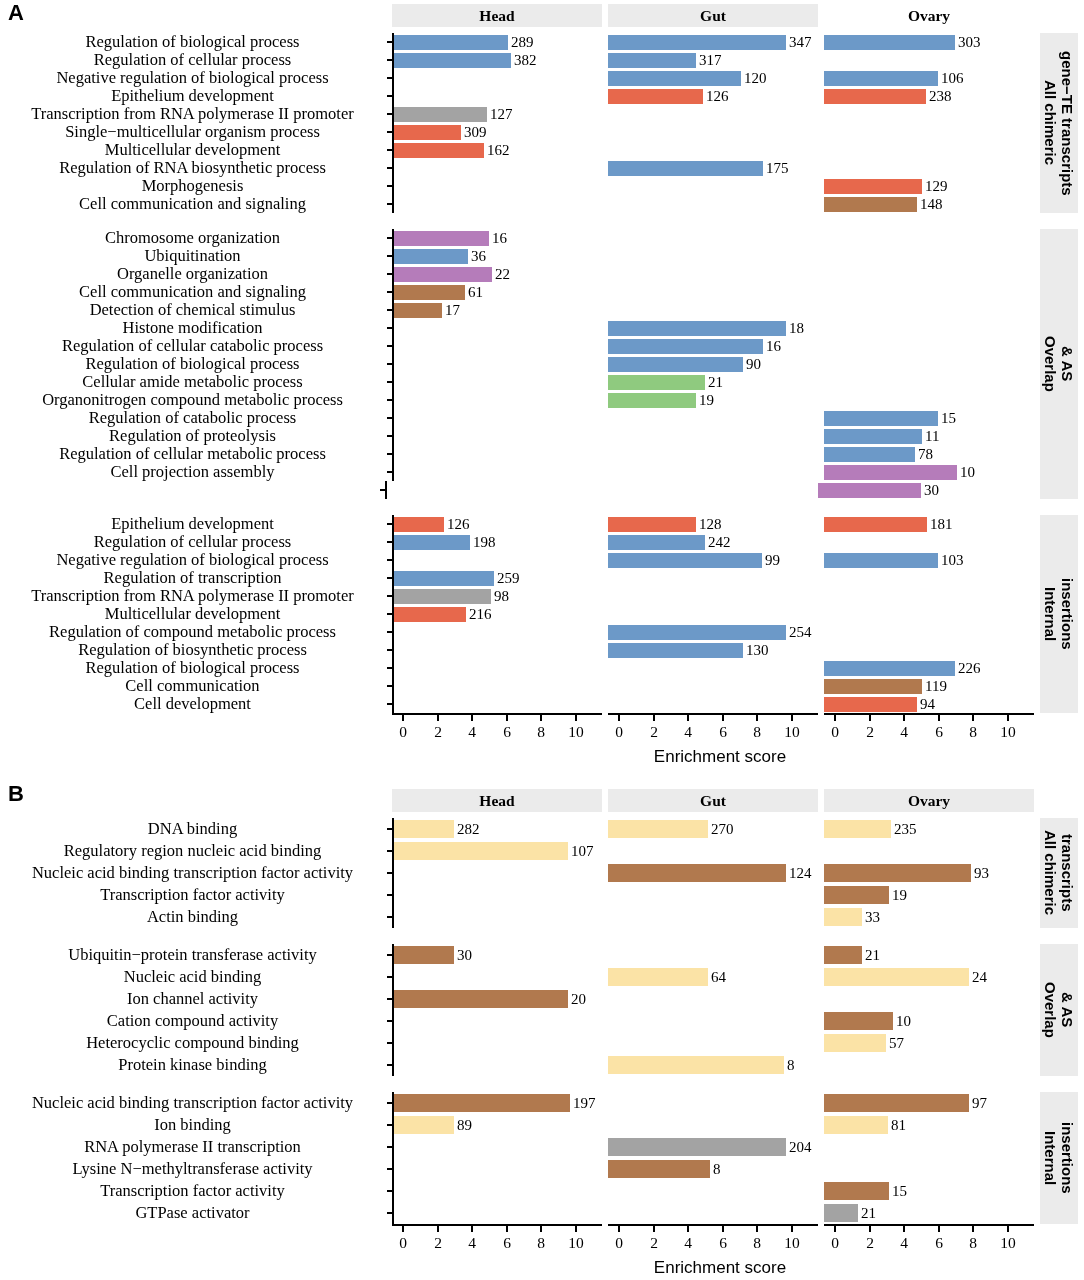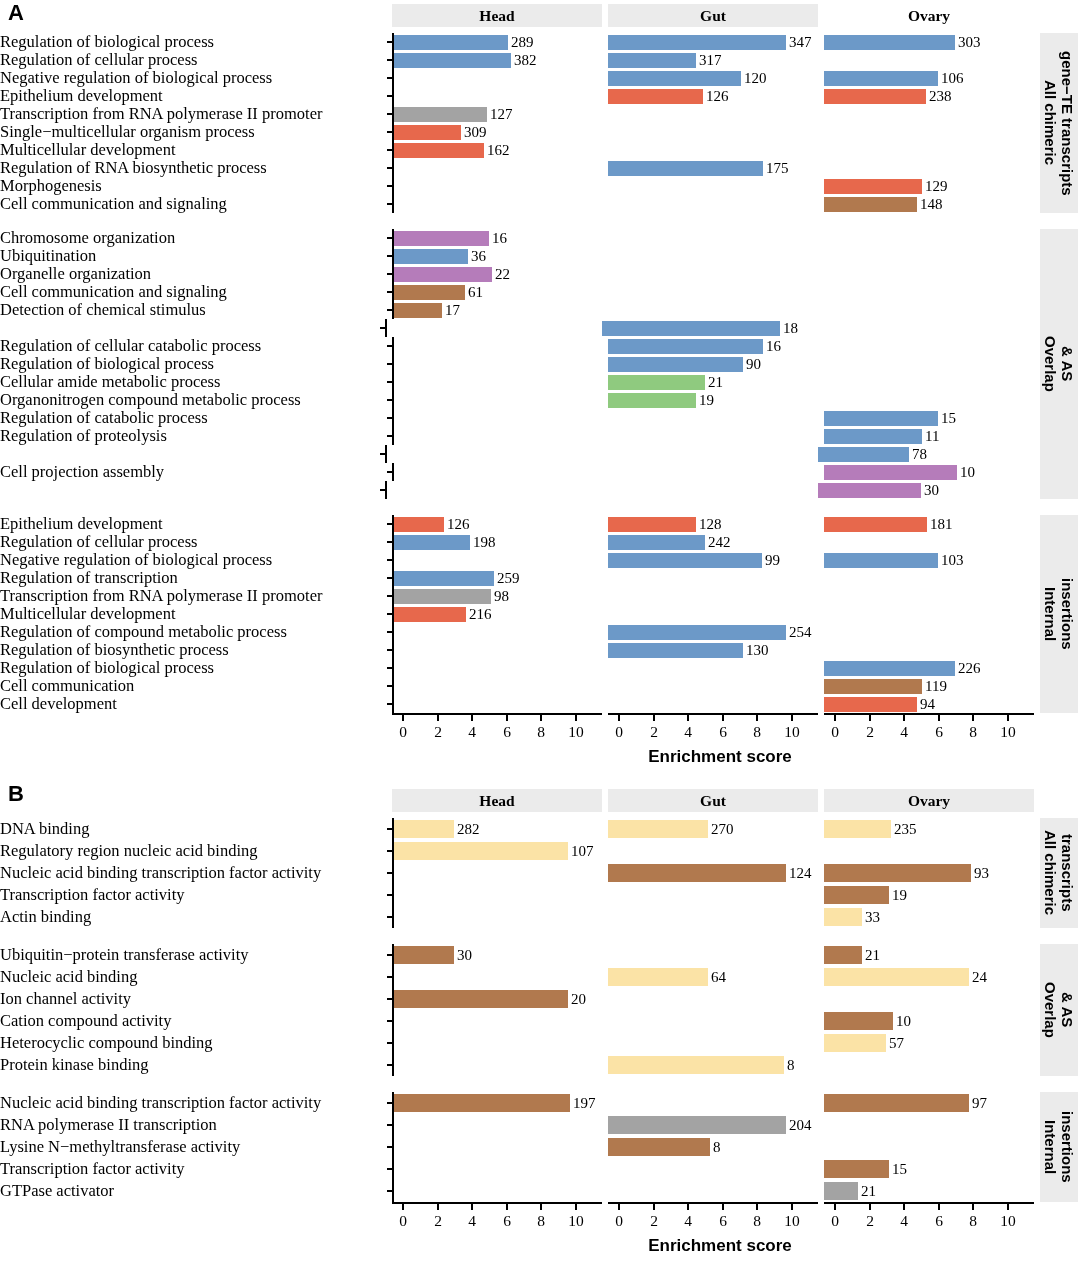--- a/index.html
+++ b/index.html
@@ -9,38 +9,38 @@
   .panel-letter{position:absolute;left:8px;top:0px;font-size:22px;font-weight:bold;}
   .grid-row{display:grid;grid-template-columns:385px 7px 210px 6px 210px 6px 210px;align-items:center;font-family:Liberation Serif, serif;}
   .hdr-row{margin-bottom:6px;}
   .hdr-box{height:23px;display:flex;align-items:center;justify-content:center;
            font-size:15.5px;font-weight:bold;}
   .hdr-bg{background:#EBEBEB;}
   .section{position:relative;}
   .sec-gap{margin-bottom:16px;}
   .row-a{height:18px;}
   .row-b{height:22px;}
-  .rowlabel{font-size:16.5px;text-align:left;white-space:nowrap;line-height:1;}
+  .rowlabel{font-size:16.5px;text-align:center;white-space:nowrap;line-height:1;}
   .ytickzone{height:100%;position:relative;}
   .ytick{position:absolute;right:0;top:50%;margin-top:-1px;width:5px;height:2px;background:#000;}
   .cell{height:100%;display:flex;align-items:center;position:relative;overflow:visible;}
   .axisline{border-left:2px solid #000;}
   .bar{flex:0 0 auto;}
   .bar-a{height:15px;}
   .bar-b{height:18px;}
   .val{font-size:15px;margin-left:3px;line-height:1;white-space:nowrap;}
   .strip{position:absolute;left:1040px;top:0;width:38px;height:100%;background:#EBEBEB;
          display:flex;align-items:center;justify-content:center;}
   .strip-text{writing-mode:vertical-lr;text-orientation:mixed;font-size:15px;font-weight:bold;
               text-align:center;line-height:1.15;}
   .axis-row{height:34px;align-items:start;}
   .axis-cell{position:relative;height:100%;border-top:2px solid #000;}
   .xtick{position:absolute;top:0;width:2px;height:6px;background:#000;}
   .xnum{position:absolute;top:8px;transform:translateX(-50%);font-size:15.5px;}
-  .xlabel{height:22px;text-align:center;font-weight:bold;font-size:17px;position:relative;padding-left:40px;}
+  .xlabel{height:22px;text-align:center;font-weight:normal;font-size:17px;position:relative;padding-left:40px;}
   .xlabel span{position:absolute;left:615px;width:210px;text-align:center;}
 </style>
 </head>
 <body>
 
 <div id="fig">
     <div class="panel" style="padding-top: 4px;">
       <div class="panel-letter">A</div>
       <div class="grid-row hdr-row">
         <div></div>
@@ -279,20 +279,21 @@
           <div class="cell axisline">
             <div class="bar bar-a" style="width: 48px; background: rgb(177, 121, 78);"></div>
             <span class="val">17</span>
           </div>
           <div></div>
           <div class="cell"></div>
           <div></div>
           <div class="cell"></div>
         </div>
         <div class="grid-row row-a">
+          <div class="rowlabel">Histone modification</div>
           <div class="ytickzone">
             <div class="ytick"></div>
           </div>
           <div class="cell axisline"></div>
           <div></div>
           <div class="cell">
             <div class="bar bar-a" style="width: 178px; background: rgb(108, 153, 200);"></div>
             <span class="val">18</span>
           </div>
           <div></div>
@@ -376,20 +377,21 @@
           <div class="cell axisline"></div>
           <div></div>
           <div class="cell"></div>
           <div></div>
           <div class="cell">
             <div class="bar bar-a" style="width: 98px; background: rgb(108, 153, 200);"></div>
             <span class="val">11</span>
           </div>
         </div>
         <div class="grid-row row-a">
+          <div class="rowlabel">Regulation of cellular metabolic process</div>
           <div class="ytickzone">
             <div class="ytick"></div>
           </div>
           <div class="cell axisline"></div>
           <div></div>
           <div class="cell"></div>
           <div></div>
           <div class="cell">
             <div class="bar bar-a" style="width: 91px; background: rgb(108, 153, 200);"></div>
             <span class="val">78</span>
@@ -863,20 +865,37 @@
           </div>
           <div></div>
           <div class="cell"></div>
           <div></div>
           <div class="cell">
             <div class="bar bar-b" style="width: 145px; background: rgb(177, 121, 78);"></div>
             <span class="val">97</span>
           </div>
         </div>
         <div class="grid-row row-b">
+          <div class="rowlabel">Ion binding</div>
+          <div class="ytickzone">
+            <div class="ytick"></div>
+          </div>
+          <div class="cell axisline">
+            <div class="bar bar-b" style="width: 60px; background: rgb(251, 227, 166);"></div>
+            <span class="val">89</span>
+          </div>
+          <div></div>
+          <div class="cell"></div>
+          <div></div>
+          <div class="cell">
+            <div class="bar bar-b" style="width: 64px; background: rgb(251, 227, 166);"></div>
+            <span class="val">81</span>
+          </div>
+        </div>
+        <div class="grid-row row-b">
           <div class="rowlabel">RNA polymerase II transcription</div>
           <div class="ytickzone">
             <div class="ytick"></div>
           </div>
           <div class="cell axisline"></div>
           <div></div>
           <div class="cell">
             <div class="bar bar-b" style="width: 178px; background: rgb(163, 163, 163);"></div>
             <span class="val">204</span>
           </div>

